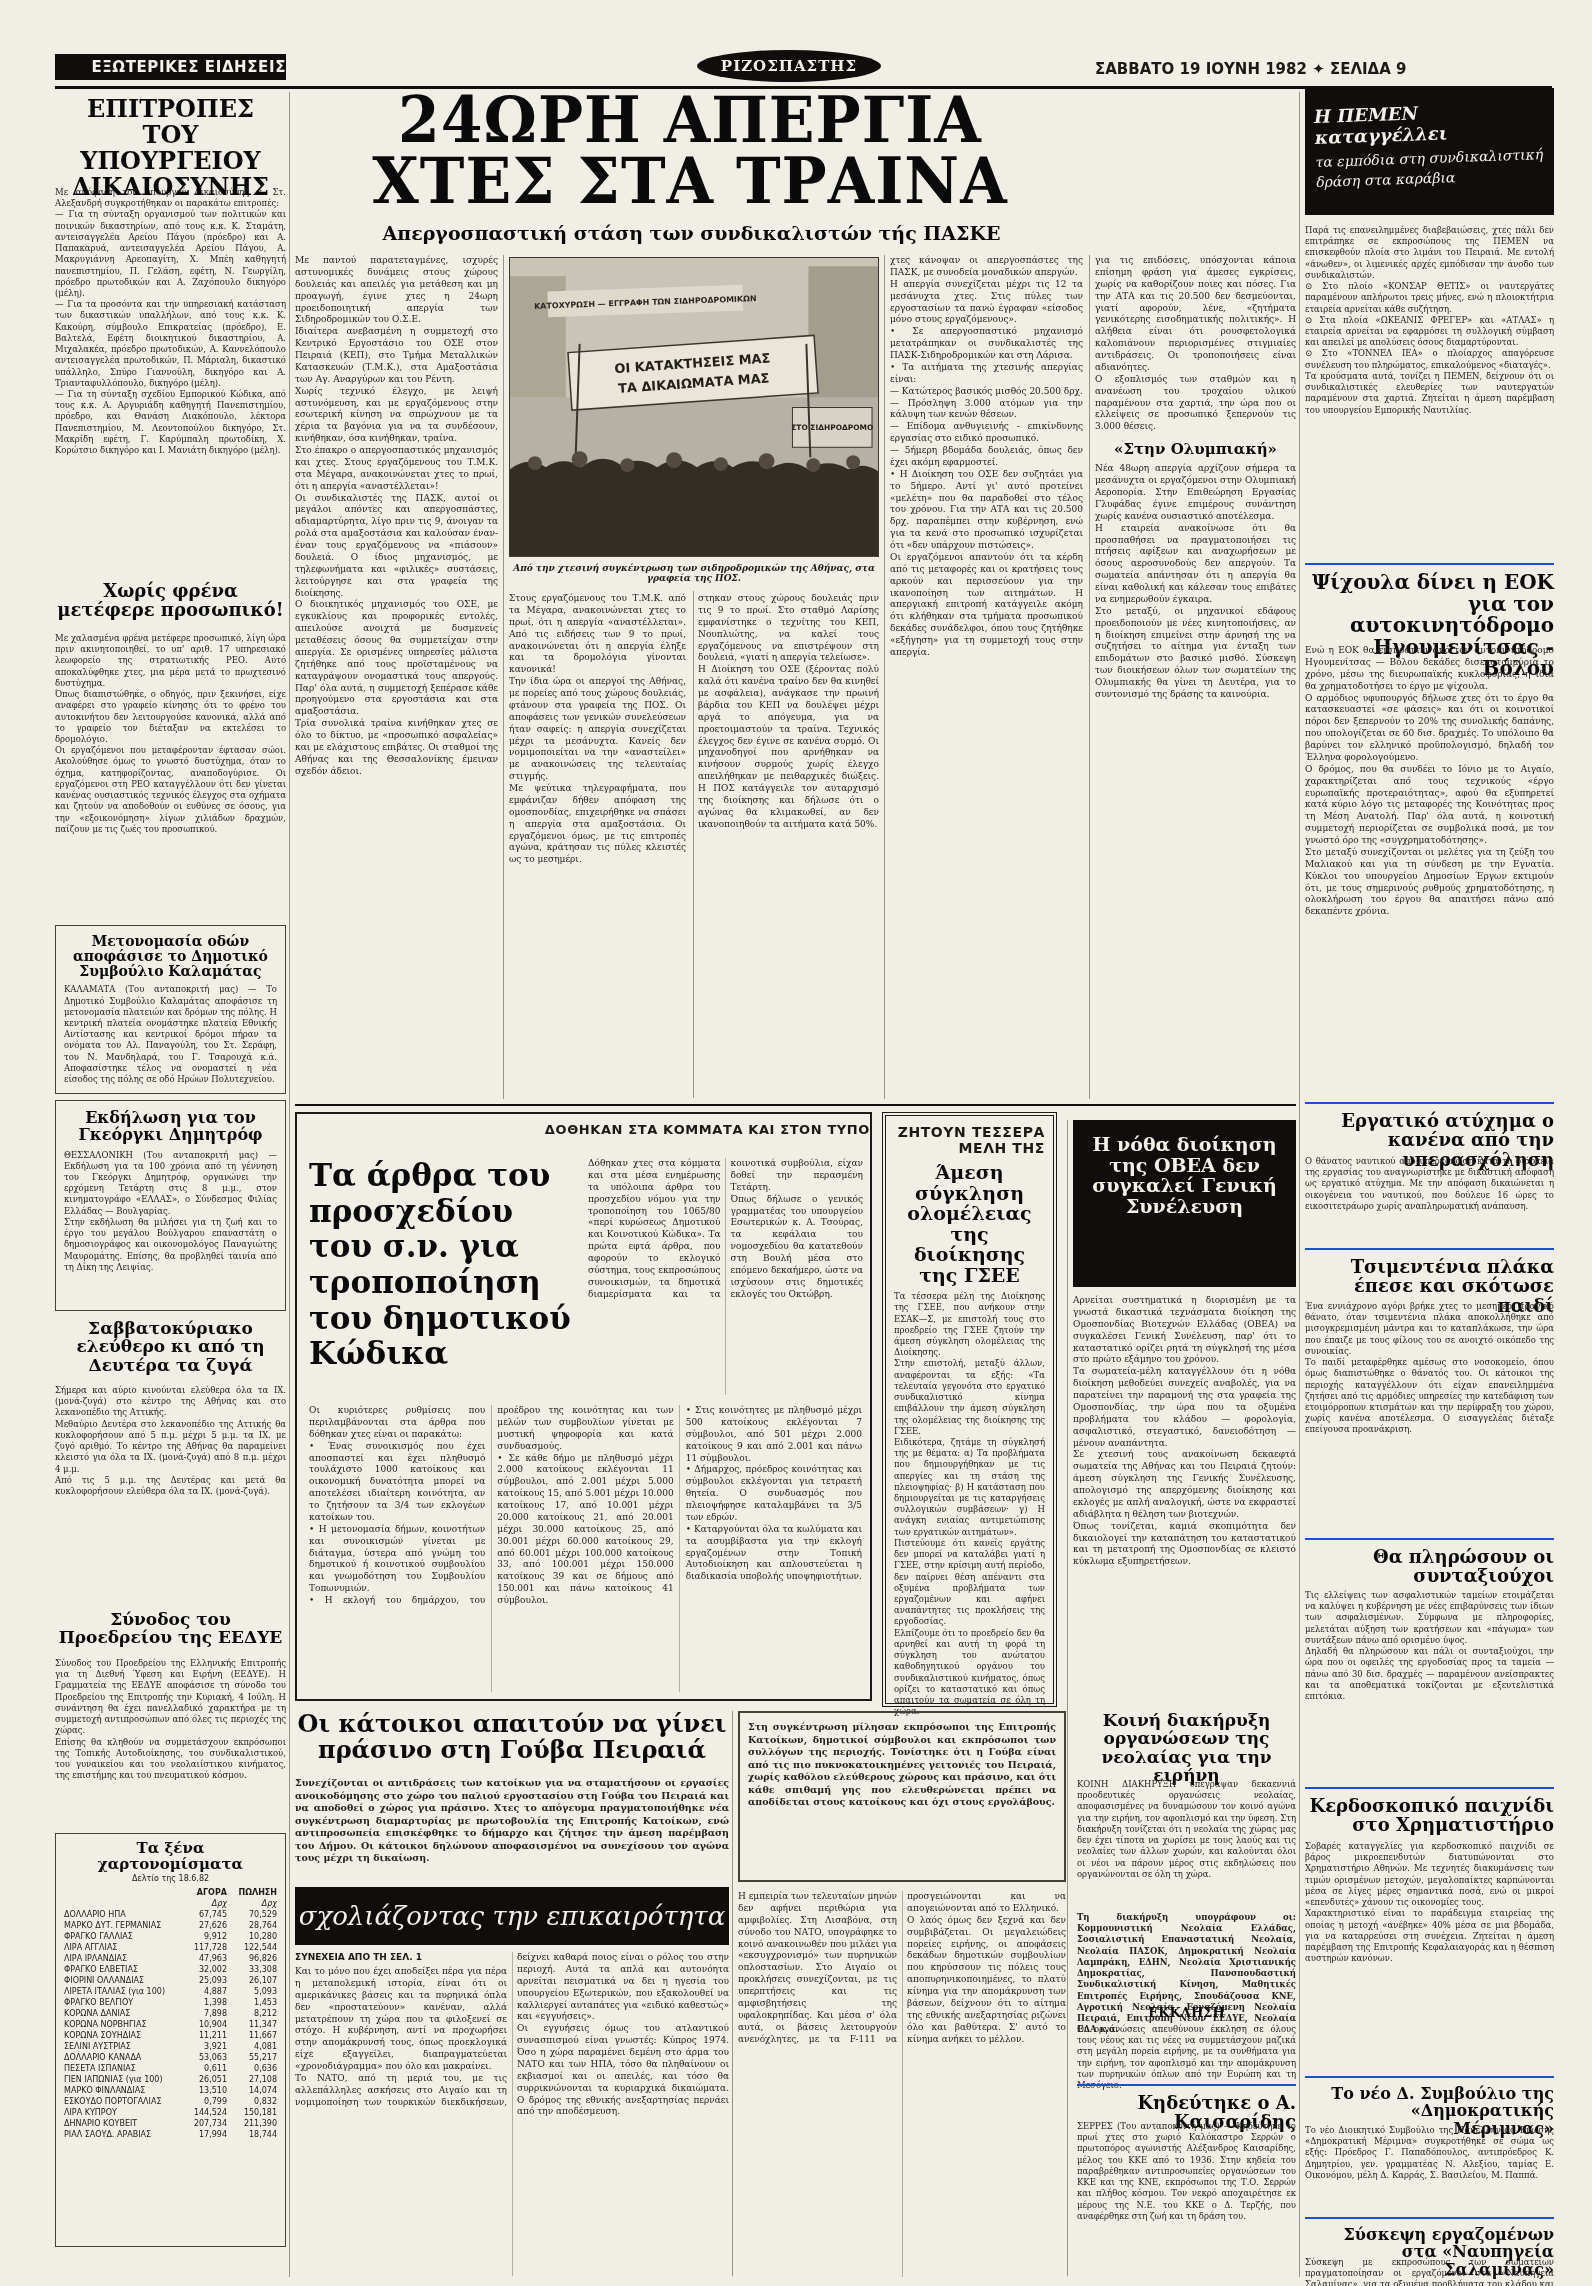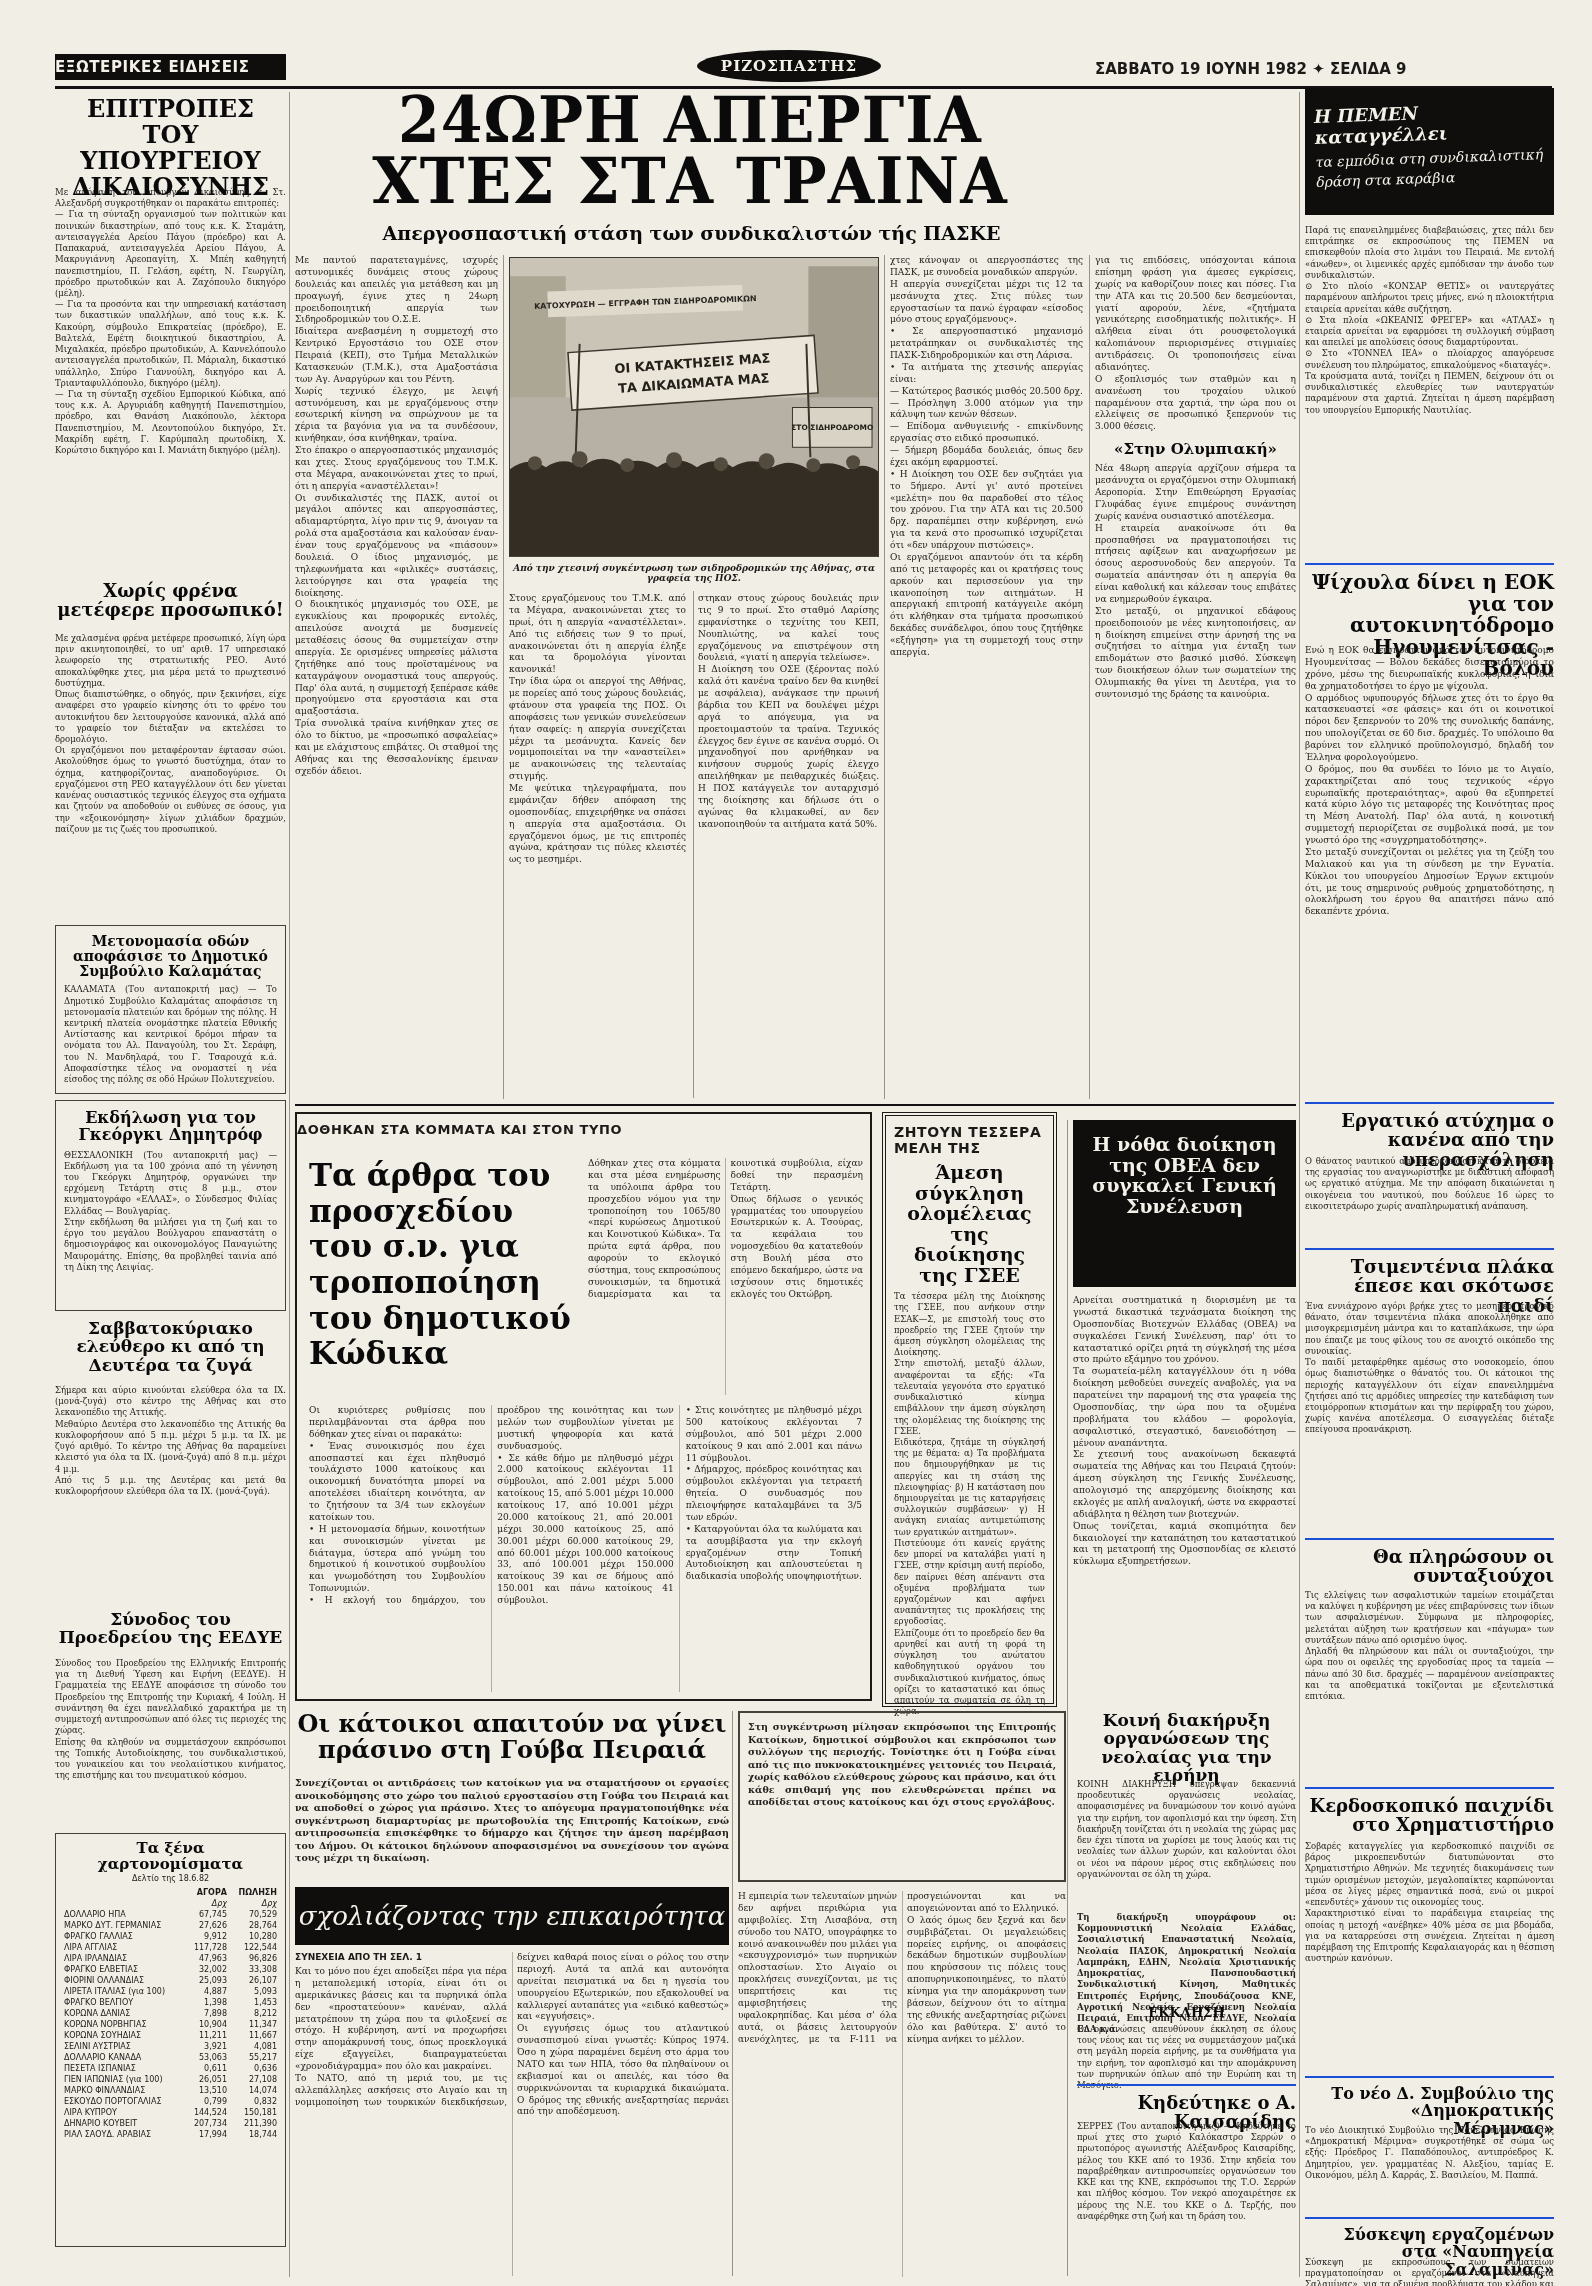--- a/index.html
+++ b/index.html
@@ -4,21 +4,21 @@
 <style>
   html,body{margin:0;padding:0;background:#d8d4c8;}
   #page{position:relative;width:1592px;height:2287px;background:#f1eee6;color:#1b1a17;
         font-family:"DejaVu Serif",serif;overflow:hidden;}
   .abs{position:absolute;}
   .body-text{font-size:9px;line-height:1.32;text-align:justify;white-space:pre-line;color:#23221e;}
   .small{font-size:8.5px;}
   .bold{font-weight:bold;}
   .center{text-align:center;}
   .headline{font-family:"DejaVu Serif",serif;font-weight:bold;color:#0a0a0a;text-align:center;line-height:1.08;}
-  .kicker{font-family:"DejaVu Sans",sans-serif;font-weight:bold;text-align:left;letter-spacing:0.6px;}
+  .kicker{font-family:"DejaVu Sans",sans-serif;font-weight:bold;text-align:right;letter-spacing:0.6px;}
   .dark-box{background:#0f0e0c;color:#f4f1e8;}
   .vr{position:absolute;width:1px;background:#9a9488;}
   .hr{position:absolute;background:#111;}
   .boxed{border:1px solid #44403a;padding:8px;box-sizing:border-box;}
   .sep{border-top:2px solid #1d4ed8;padding-top:7px;text-align:right;}
   .cols2{column-count:2;column-gap:10px;column-rule:1px solid #b3ada0;}
   .cols3{column-count:3;column-gap:12px;column-rule:1px solid #b3ada0;}
   .caption{font-size:9px;font-style:italic;font-weight:bold;text-align:center;}
   .cur-table{width:100%;border-collapse:collapse;font-family:"DejaVu Sans",sans-serif;font-size:8px;}
   .cur-table th{font-weight:bold;padding:1px 2px;text-align:right;}

